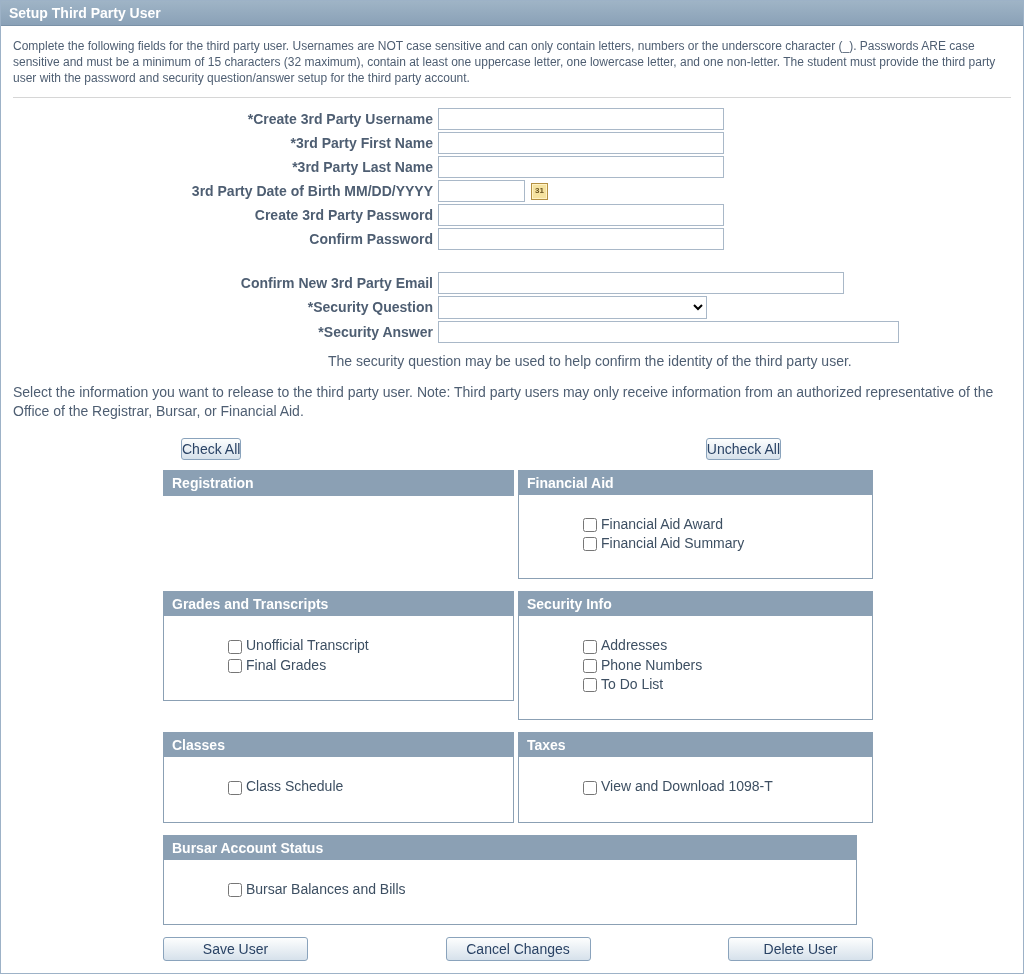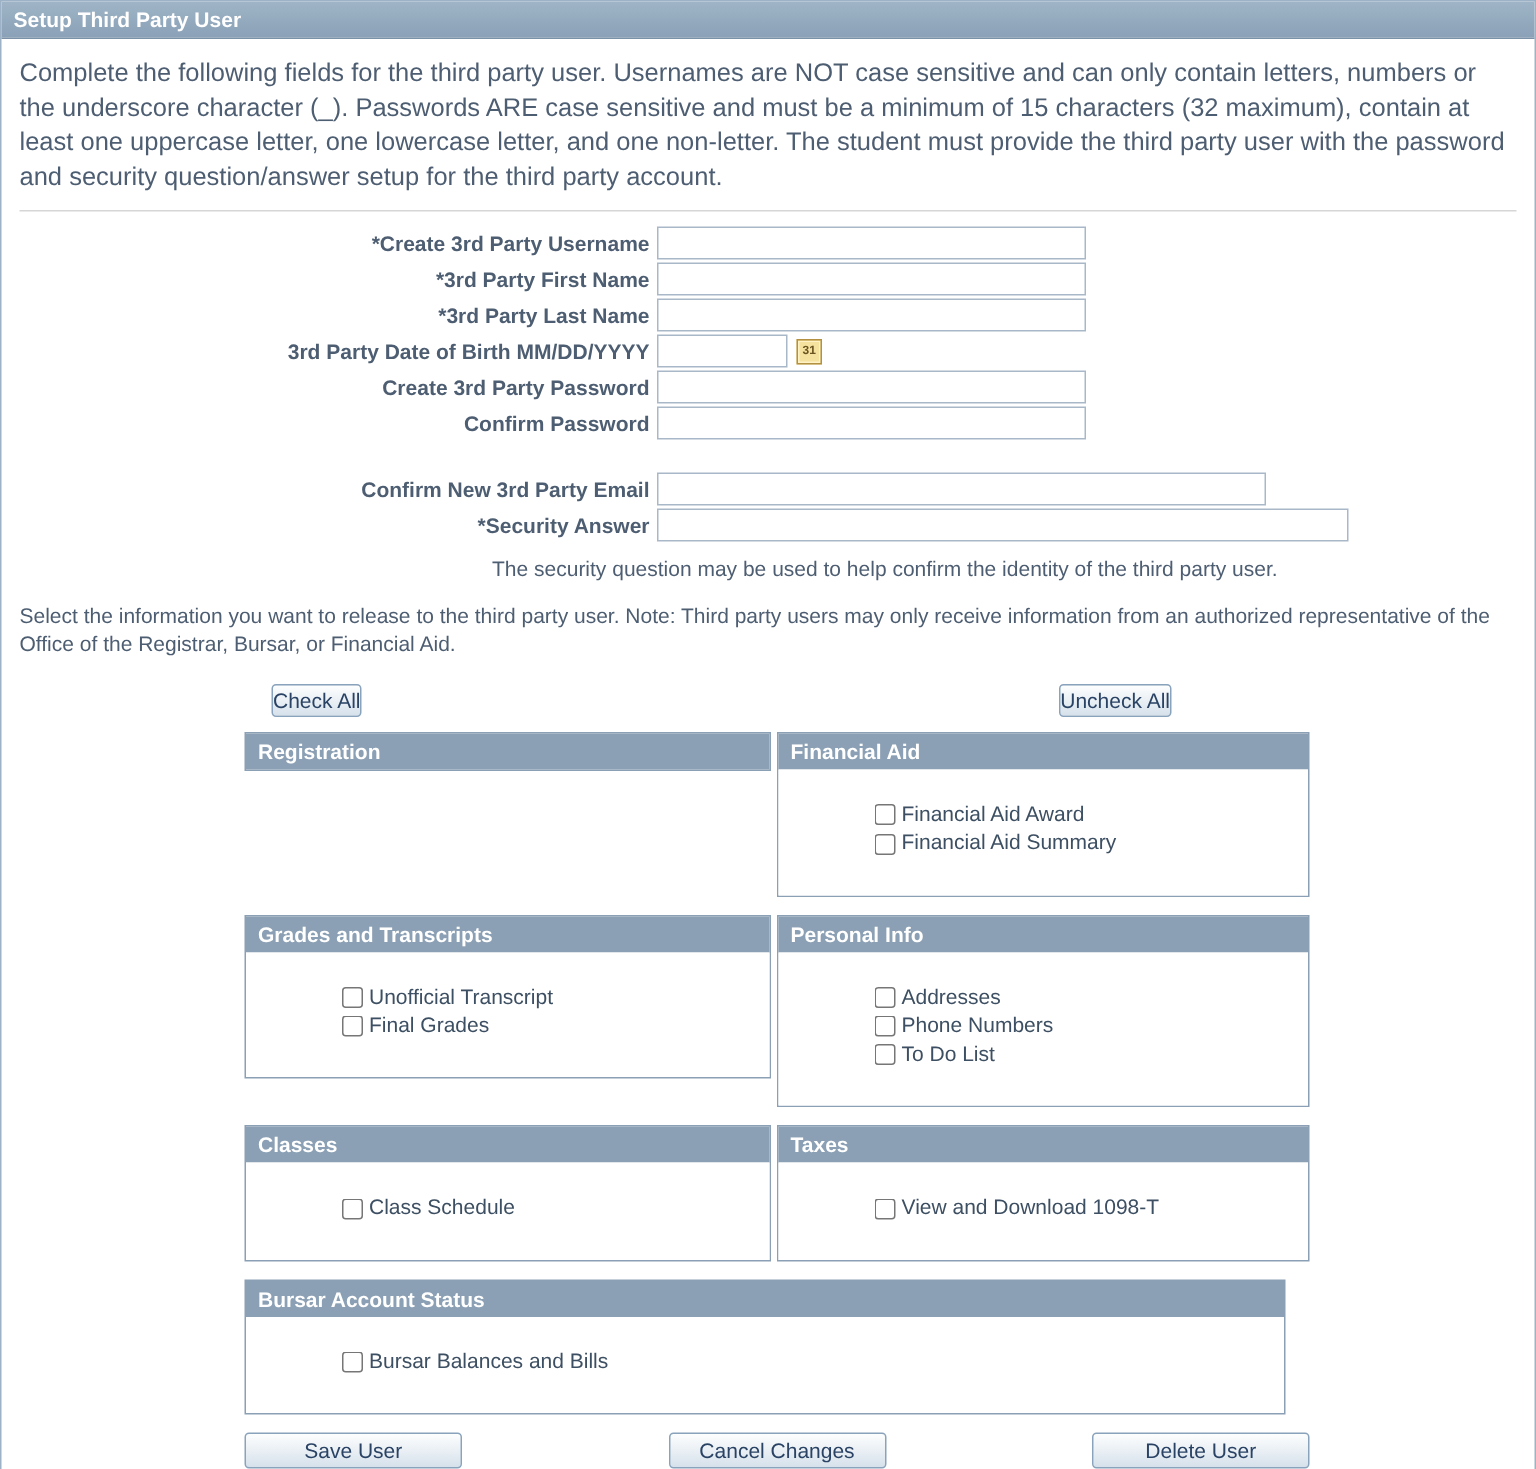--- a/index.html
+++ b/index.html
@@ -23,21 +23,21 @@
     font-size: 14px;
     border-bottom: 1px solid #7a91a7;
   }
   .content {
     padding: 12px;
     color: #4a5a6a;
   }
   .instructions {
     margin-bottom: 10px;
     line-height: 1.35;
-    font-size: 17px;
+    font-size: 12px;
     color: #4e5e72;
     border-bottom: 1px solid #d6d6d6;
     padding-bottom: 10px;
   }
   .form-row {
     display: flex;
     align-items: center;
     margin: 2px 0;
   }
   .form-label {
@@ -202,20 +202,24 @@
       <div class="form-field"><input class="w280" type="password" style=""></div>
     </div>
 
     <div class="spacer8"></div>
 
     <div class="form-row">
       <div class="form-label">Confirm New 3rd Party Email</div>
       <div class="form-field"><input class="w400" type="text" style=""></div>
     </div>
     <div class="form-row">
+      <div class="form-label">*Security Question</div>
+      <div class="form-field"><select><option></option></select></div>
+    </div>
+    <div class="form-row">
       <div class="form-label">*Security Answer</div>
       <div class="form-field"><input class="w455" type="text" style=""></div>
     </div>
 
     <div class="hint-center">The security question may be used to help confirm the identity of the third party user.</div>
 
     <div class="select-instructions">Select the information you want to release to the third party user. Note: Third party users may only receive information from an authorized representative of the Office of the Registrar, Bursar, or Financial Aid.</div>
 
     <div class="checkbtn-row">
       <div style="width:18px;"></div>
@@ -257,21 +261,21 @@
                 <input type="checkbox" style=""><span>Unofficial Transcript</span>
               </label>
               <label>
                 <input type="checkbox" style=""><span>Final Grades</span>
               </label>
             </div>
           </div>
         </div>
         <div class="col">
           <div class="panel panel-right">
-            <div class="panel-header">Personal Info</div>
+            <div class="panel-header">Security Info</div>
             <div class="panel-body">
               <label>
                 <input type="checkbox" style=""><span>Addresses</span>
               </label>
               <label>
                 <input type="checkbox" style=""><span>Phone Numbers</span>
               </label>
               <label>
                 <input type="checkbox" style=""><span>To Do List</span>
               </label>

